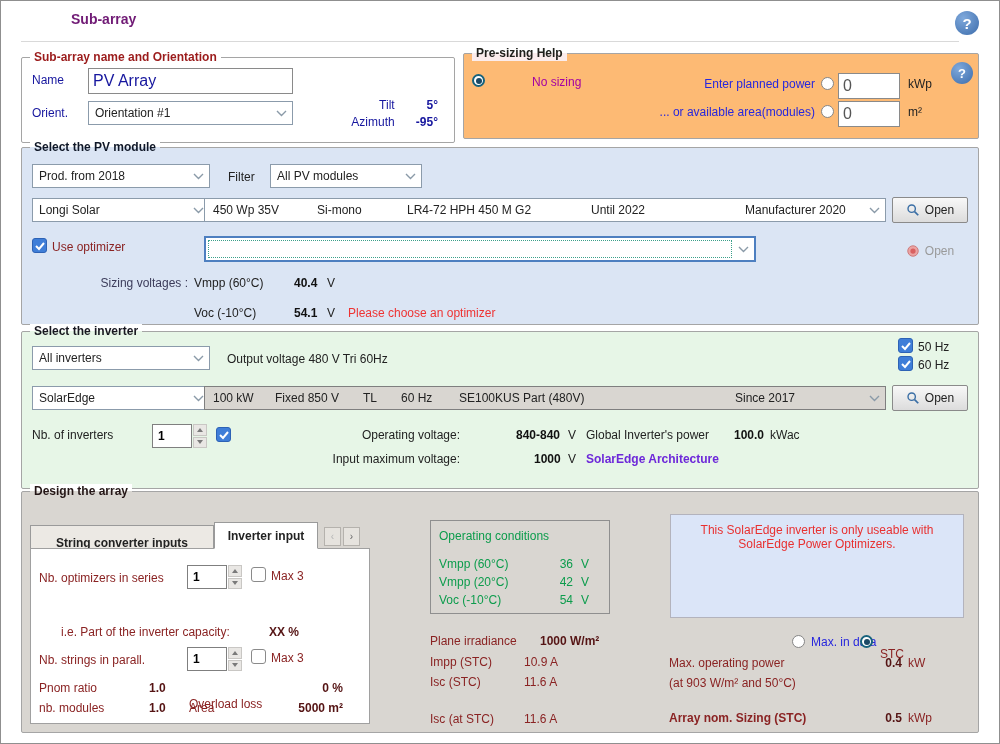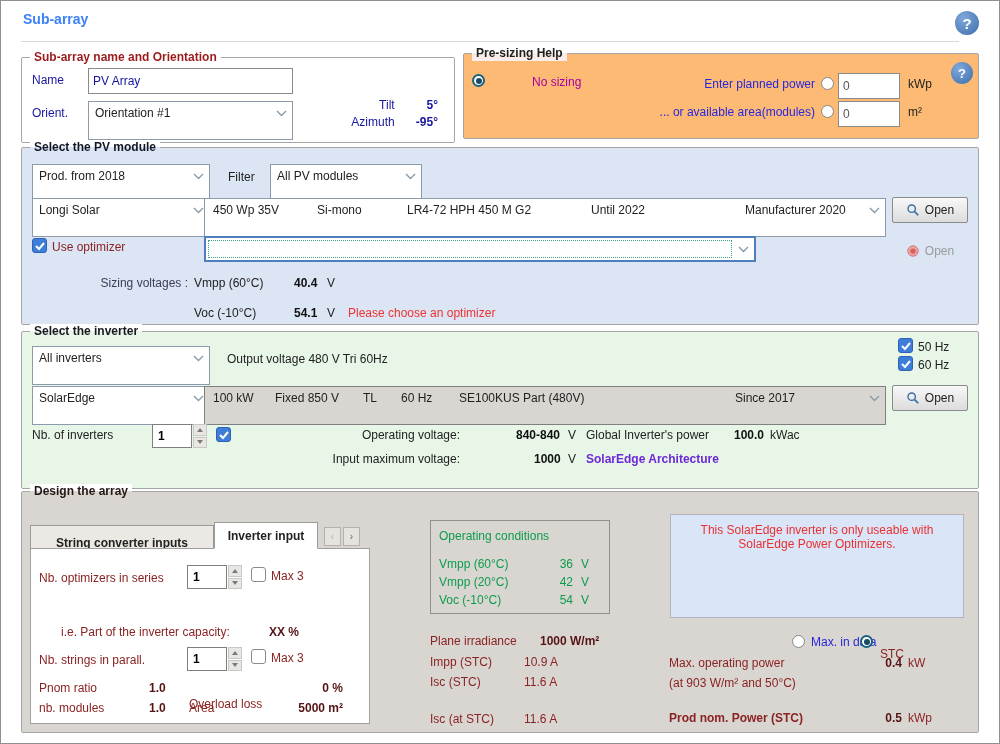--- a/index.html
+++ b/index.html
@@ -10,54 +10,54 @@
   .b{font-weight:bold;}
   .navy{color:#16169e;}
   .blue{color:#2727dd;}
   .maroon{color:#8a2323;}
   .dval{color:#551414;font-weight:bold;}
   .darkred{color:#6d28d9;}
   .magenta{color:#a300a3;margin-left:41px;}
   .red{color:#ee3333;}
   .green{color:#0c9c4c;}
   .gray{color:#9a9a9a;}
-  .title{font-size:14px;font-weight:bold;color:#3b82f6;}
+  .title{font-size:14px;font-weight:bold;color:#701a75;margin-left:48px;}
   .gbox{position:absolute;border:1px solid #a5a5a5;border-radius:2px;}
   .legend{position:absolute;top:-8px;left:8px;padding:0 4px;font-weight:bold;line-height:15px;white-space:nowrap;}
   .bg-pink{background:#fdba74;}
   .bg-pv{background:#dbe5f4;}
   .bg-inv{background:#e7f6e7;}
   .bg-des{background:#d9d6d1;}
   .lg-white{background:#fff;color:#9b1b1b;}
   .lg-pink{background:linear-gradient(#fff 46%,#fbecec 46%);color:#20201c;}
   .lg-pv{background:linear-gradient(#fff 46%,#dbe5f4 46%);color:#101828;}
   .lg-inv{background:linear-gradient(#fff 46%,#e7f6e7 46%);color:#181820;}
   .lg-des{background:linear-gradient(#fff 46%,#d9d6d1 46%);color:#241616;}
-  .combo{position:absolute;background:#fff;border:1px solid #8b9bab;height:39px;}
+  .combo{position:absolute;background:#fff;border:1px solid #8b9bab;height:24px;}
   .combo .cv{position:absolute;left:6px;top:4px;white-space:nowrap;}
   .combo .chev{position:absolute;right:5px;top:8px;}
   .combo.sunk{background:#d9d6d1;border-color:#7f7f7f;}
   .optimizer-outer{position:absolute;border:2px solid #4d7fc0;background:#fff;}
   .optimizer-inner{position:absolute;left:2px;top:2px;bottom:2px;right:22px;border:1px dotted #3aa08a;}
   .btn{position:absolute;display:flex;align-items:center;justify-content:center;gap:5px;
        background:linear-gradient(#f8f8f8,#dcdcdc);border:1px solid #8a8a8a;border-radius:2px;height:26px;}
   .btn-plain{position:absolute;display:flex;align-items:center;justify-content:center;gap:5px;height:26px;}
   .cb{position:absolute;width:15px;height:15px;border-radius:3px;display:flex;align-items:center;justify-content:center;}
   .cb.on{background:#3f7ed8;border:1px solid #2d62b5;}
   .cb.off{background:#fff;border:1px solid #8a8a8a;}
   .radio{position:absolute;width:13px;height:13px;border-radius:50%;background:#fff;border:1px solid #858585;}
   .radio.on{border:2px solid #17637d;}
   .radio.on::after{content:"";position:absolute;left:1.5px;top:1.5px;right:1.5px;bottom:1.5px;border-radius:50%;background:#1b4965;}
   .spin{position:absolute;display:flex;height:24px;}
   .spin .val{width:40px;border:1px solid #7f7f7f;background:#fff;font-weight:bold;font-family:inherit;font-size:12px;padding:0 0 0 5px;}
   .spin .arrs{width:14px;display:flex;flex-direction:column;margin-left:1px;gap:1px;}
   .spin .arrs span{flex:1;background:#e9e7e4;border:1px solid #c9c7c4;display:flex;align-items:center;justify-content:center;}
   .tri-up{width:0;height:0;border-left:3px solid transparent;border-right:3px solid transparent;border-bottom:4px solid #7a7a7a;}
   .tri-dn{width:0;height:0;border-left:3px solid transparent;border-right:3px solid transparent;border-top:4px solid #7a7a7a;}
-  input.txt{position:absolute;border:1px solid #8a8a8a;background:#fff;height:20px;padding:12px 4px;font-family:inherit;font-size:12px;color:#555;}
+  input.txt{position:absolute;border:1px solid #8a8a8a;background:#fff;height:20px;padding:12px 4px;font-family:inherit;font-size:16px;color:#555;}
   input.named{color:#16169e;}
   .help{position:absolute;width:24px;height:24px;border-radius:50%;color:#fff;font-weight:bold;font-size:15px;
         background:radial-gradient(circle at 35% 30%,#7fa9dc,#3c6cab);display:flex;align-items:center;justify-content:center;}
   .tab{position:absolute;display:flex;align-items:center;justify-content:center;font-weight:bold;
        border:1px solid #9a9a9a;background:#ece9e4;height:36px;}
   .tab.active{background:#fff;border-bottom:1px solid #fff;height:27px;z-index:3;}
   .tabarrow{position:absolute;width:17px;height:19px;background:#e6e3de;border:1px solid #b5b2ad;
             display:flex;align-items:center;justify-content:center;font-size:10px;}
   .panel{position:absolute;background:#fff;border:1px solid #a0a0a0;z-index:2;}
   .opcond{position:absolute;border:1px solid #8f8f8f;}
@@ -345,18 +345,18 @@
     <span class="radio" style="left:770px;top:143px;"></span>
     <span class="abs blue" style="left:789px;top:143px;">Max. in data</span>
     <span class="radio on" style="left:838px;top:143px;"></span>
     <span class="abs maroon" style="left:858px;top:143px;margin-top:12px;">STC</span>
 
     <span class="abs maroon" style="left:647px;top:164px;">Max. operating power</span>
     <span class="abs dval tr" style="left:850px;top:164px;width:30px;">0.4</span>
     <span class="abs maroon" style="left:886px;top:164px;">kW</span>
     <span class="abs maroon" style="left:647px;top:184px;">(at 903 W/m²  and 50°C)</span>
 
-    <span class="abs maroon b" style="left:647px;top:219px;">Prod nom. Power (STC)</span>
+    <span class="abs maroon b" style="left:647px;top:219px;">Array nom. Sizing (STC)</span>
     <span class="abs dval tr" style="left:850px;top:219px;width:30px;">0.5</span>
     <span class="abs maroon" style="left:886px;top:219px;">kWp</span>
   </div>
 
 </div>
 
 </body></html>

